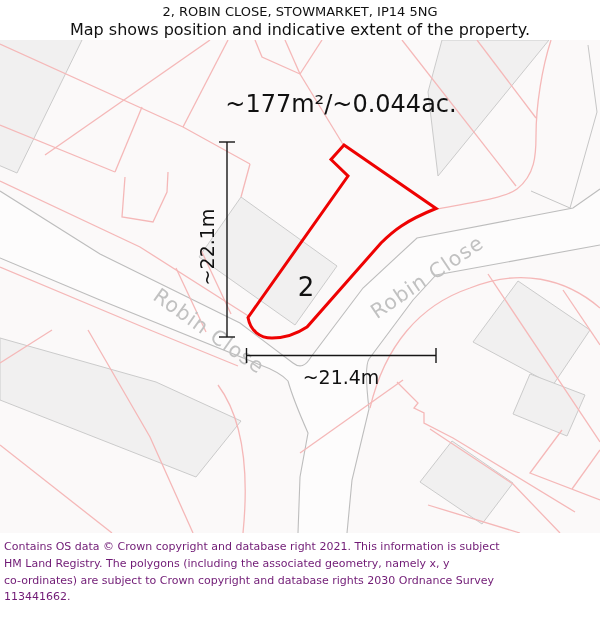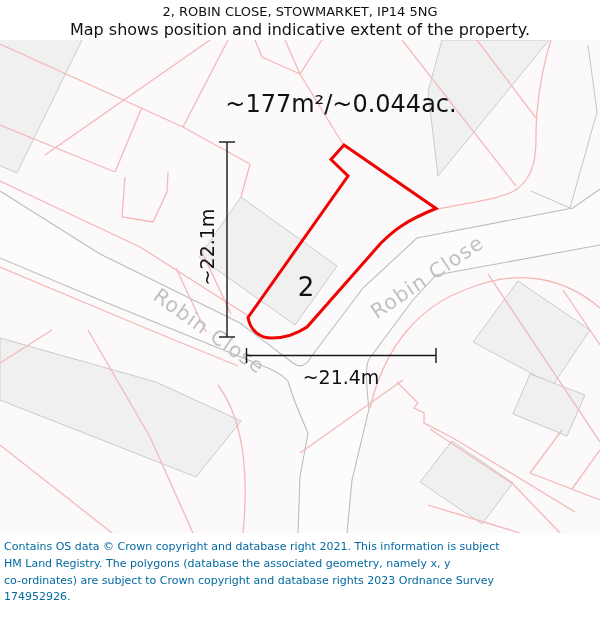--- a/index.html
+++ b/index.html
@@ -12,21 +12,21 @@
   svg{display:block;}
   .roadfill{fill:#fdfcfc;stroke:none;}
   .roadedge{fill:none;stroke:var(--road-edge);stroke-width:1.1;}
   .building{fill:var(--building-fill);stroke:var(--building-stroke);stroke-width:1;}
   .parcel{fill:none;stroke:var(--parcel-line);stroke-width:1.3;}
   .parcelgray{fill:none;stroke:#c6c6c6;stroke-width:1;}
   .redplot{fill:none;stroke:var(--property-outline);stroke-width:3;stroke-linejoin:miter;}
   .dim{stroke:var(--dimension);stroke-width:1.4;}
   .maplabel{fill:#111;font-family:"DejaVu Sans",sans-serif;}
   .roadlabel{fill:var(--road-label);font-size:20.5px;letter-spacing:1px;font-family:"DejaVu Sans",sans-serif;}
-  .footer{box-sizing:border-box;padding:6px 0 0 4px;color:#0369a1;}
+  .footer{box-sizing:border-box;padding:6px 0 0 4px;color:#701a75;}
   .footer div{font-size:11px;line-height:16.8px;white-space:nowrap;}
 </style>
 </head>
 <body>
 
 <div class="page">
 
   <div class="header">
     <div class="title">2, ROBIN CLOSE, STOWMARKET, IP14 5NG</div>
     <div class="subtitle">Map shows position and indicative extent of the property.</div>
@@ -105,18 +105,18 @@
 
     <text class="maplabel" x="341" y="112" font-size="24" text-anchor="middle">~177m²/~0.044ac.</text>
     <text class="maplabel" x="214" y="247" font-size="19" text-anchor="middle" transform="rotate(-90 214 247)">~22.1m</text>
     <text class="maplabel" x="341" y="384" font-size="19" text-anchor="middle">~21.4m</text>
     <text class="maplabel" x="306" y="296" font-size="26" text-anchor="middle">2</text>
   </svg>
   </div>
 
   <div class="footer">
     <div>Contains OS data © Crown copyright and database right 2021. This information is subject</div>
-    <div>HM Land Registry. The polygons (database the associated geometry, namely x, y</div>
-    <div>co-ordinates) are subject to Crown copyright and database rights 2023 Ordnance Survey</div>
-    <div>174952926.</div>
+    <div>HM Land Registry. The polygons (including the associated geometry, namely x, y</div>
+    <div>co-ordinates) are subject to Crown copyright and database rights 2030 Ordnance Survey</div>
+    <div>113441662.</div>
   </div>
 
 </div>
 
 </body></html>

